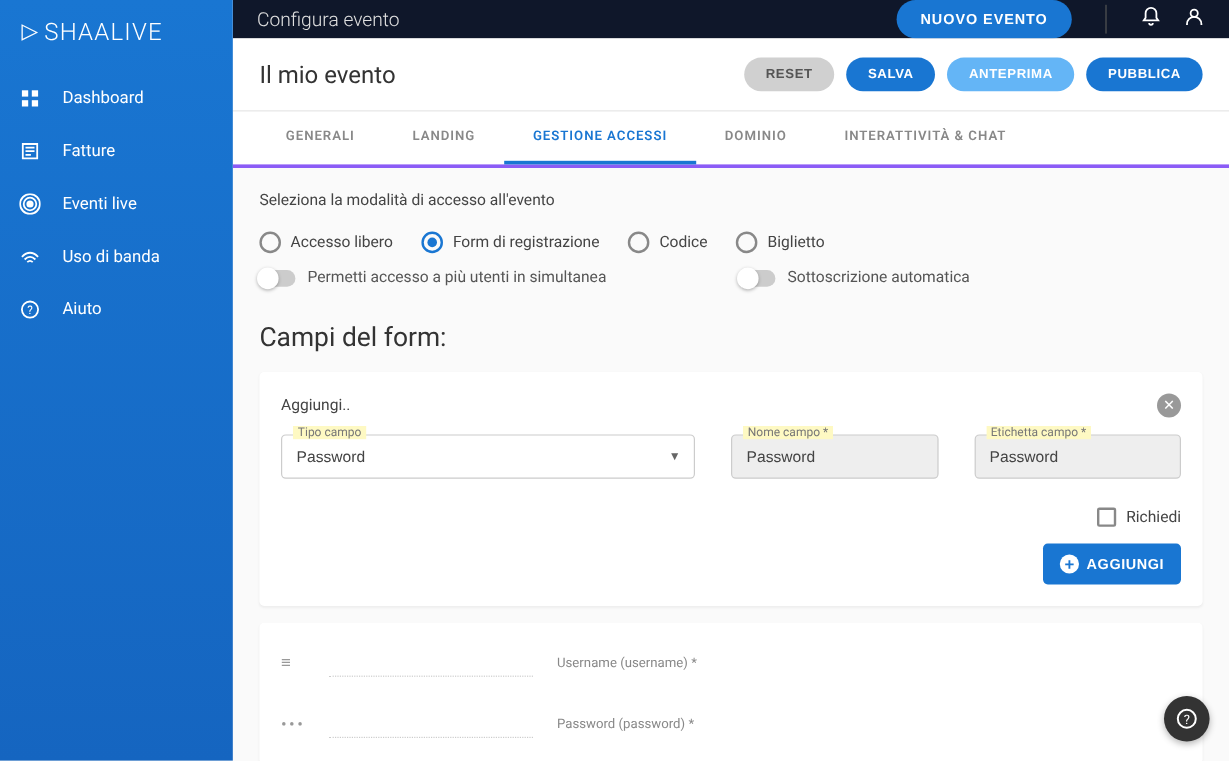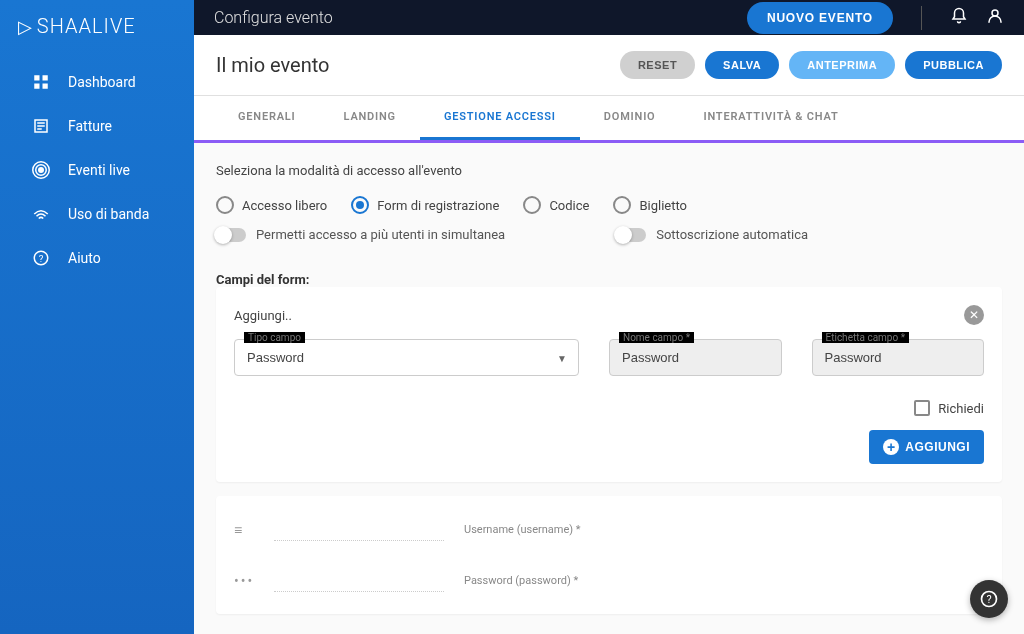--- a/index.html
+++ b/index.html
@@ -2,21 +2,21 @@
 <html><head>
   <meta charset="utf-8">
   <style>
     * { margin: 0; padding: 0; box-sizing: border-box; }
     body { font-family: -apple-system, BlinkMacSystemFont, 'Segoe UI', Roboto, sans-serif; background: #f5f5f5; width: 1024px; height: 634px; overflow: hidden; }
     .layout { display: flex; height: 100%; }
     .sidebar { width: 194px; background: linear-gradient(180deg, #1976d2 0%, #1565c0 100%); color: white; display: flex; flex-direction: column; }
     .logo { padding: 14px 18px 10px; font-size: 20px; font-weight: 300; letter-spacing: 1px; display: flex; align-items: center; gap: 4px; }
     .logo-mark { font-size: 18px; }
     .nav { padding-top: 12px; }
-    .nav-item { display: flex; align-items: center; gap: 18px; padding: 13px 32px; cursor: pointer; font-size: 14px; font-weight: 400; }
+    .nav-item { display: flex; align-items: center; gap: 18px; padding: 13px 16px; cursor: pointer; font-size: 14px; font-weight: 400; }
     .nav-icon { width: 18px; height: 18px; display: flex; align-items: center; justify-content: center; }
     .main { flex: 1; display: flex; flex-direction: column; background: #fafafa; overflow-y: auto; }
     .topbar { background: #0f172a; color: white; display: flex; align-items: center; padding: 0 20px; height: 48px; }
     .topbar-title { font-size: 16px; font-weight: 300; flex: 1; color: #e0e0e0; }
     .btn { border: none; border-radius: 20px; padding: 9px 20px; font-size: 12px; font-weight: 600; letter-spacing: 0.8px; cursor: pointer; }
     .btn-primary { background: #1976d2; color: white; }
     .topbar-icons { display: flex; gap: 18px; margin-left: 28px; align-items: center; }
     .topbar-divider { width: 1px; height: 24px; background: #555; margin-left: 28px; }
     .icon-btn { color: white; cursor: pointer; }
     .header { background: white; padding: 16px 22px; display: flex; align-items: center; border-bottom: 1px solid #e0e0e0; }
@@ -34,29 +34,29 @@
     .radio { display: flex; align-items: center; gap: 8px; cursor: pointer; }
     .radio-circle { width: 18px; height: 18px; border: 2px solid #888; border-radius: 50%; display: flex; align-items: center; justify-content: center; }
     .radio.active .radio-circle { border-color: #1976d2; }
     .radio.active .radio-dot { width: 8px; height: 8px; background: #1976d2; border-radius: 50%; }
     .radio-label { font-size: 13px; color: #444; }
     .toggles { display: flex; gap: 111px; margin-bottom: 30px; }
     .toggle-item { display: flex; align-items: center; gap: 10px; }
     .toggle { width: 30px; height: 14px; background: #ccc; border-radius: 10px; position: relative; cursor: pointer; }
     .toggle-knob { width: 18px; height: 18px; background: white; border-radius: 50%; position: absolute; top: -2px; left: -2px; box-shadow: 0 1px 3px rgba(0,0,0,0.3); }
     .toggle-label { font-size: 13px; color: #555; }
-    .form-title { font-size: 13px; font-weight: 700; color: #333; }
+    .form-title { font-size: 22px; font-weight: 400; color: #333; margin-bottom: 16px; }
     .card { background: white; border-radius: 4px; padding: 18px; margin-bottom: 14px; box-shadow: 0 1px 2px rgba(0,0,0,0.05); position: relative; }
     .card-header { display: flex; justify-content: space-between; align-items: center; margin-bottom: 14px; }
     .card-title { font-size: 13px; color: #444; }
     .close-icon { width: 20px; height: 20px; background: #999; border-radius: 50%; display: flex; align-items: center; justify-content: center; color: white; font-size: 12px; cursor: pointer; }
     .field-row { display: flex; gap: 30px; margin-bottom: 24px; }
     .field { position: relative; flex: 1; }
     .field-wide { flex: 2; }
-    .field-label { position: absolute; top: -7px; left: 10px; background: #000000; padding: 0 4px; font-size: 10px; color: #777; z-index: 1; }
+    .field-label { position: absolute; top: -7px; left: 10px; background: #fef9c3; padding: 0 4px; font-size: 10px; color: #777; z-index: 1; }
     .field-input { width: 100%; padding: 10px 12px; border: 1px solid #ccc; border-radius: 4px; font-size: 13px; background: #eee; color: #444; }
     .field-select { width: 100%; padding: 10px 12px; border: 1px solid #ccc; border-radius: 4px; font-size: 13px; background: white; color: #444; appearance: none; }
     .select-wrap { position: relative; }
     .select-arrow { position: absolute; right: 12px; top: 50%; transform: translateY(-50%); pointer-events: none; color: #666; font-size: 10px; }
     .card-footer { display: flex; justify-content: flex-end; align-items: center; gap: 20px; }
     .checkbox-item { display: flex; align-items: center; gap: 8px; cursor: pointer; }
     .checkbox { width: 16px; height: 16px; border: 2px solid #888; border-radius: 2px; }
     .checkbox-label { font-size: 13px; color: #444; }
     .btn-aggiungi { background: #1976d2; color: white; border-radius: 4px; padding: 9px 14px; font-size: 12px; font-weight: 600; letter-spacing: 0.5px; border: none; cursor: pointer; display: flex; align-items: center; gap: 6px; margin-top: 14px; }
     .plus-circle { width: 16px; height: 16px; background: white; border-radius: 50%; color: #1976d2; display: flex; align-items: center; justify-content: center; font-size: 14px; font-weight: bold; }

